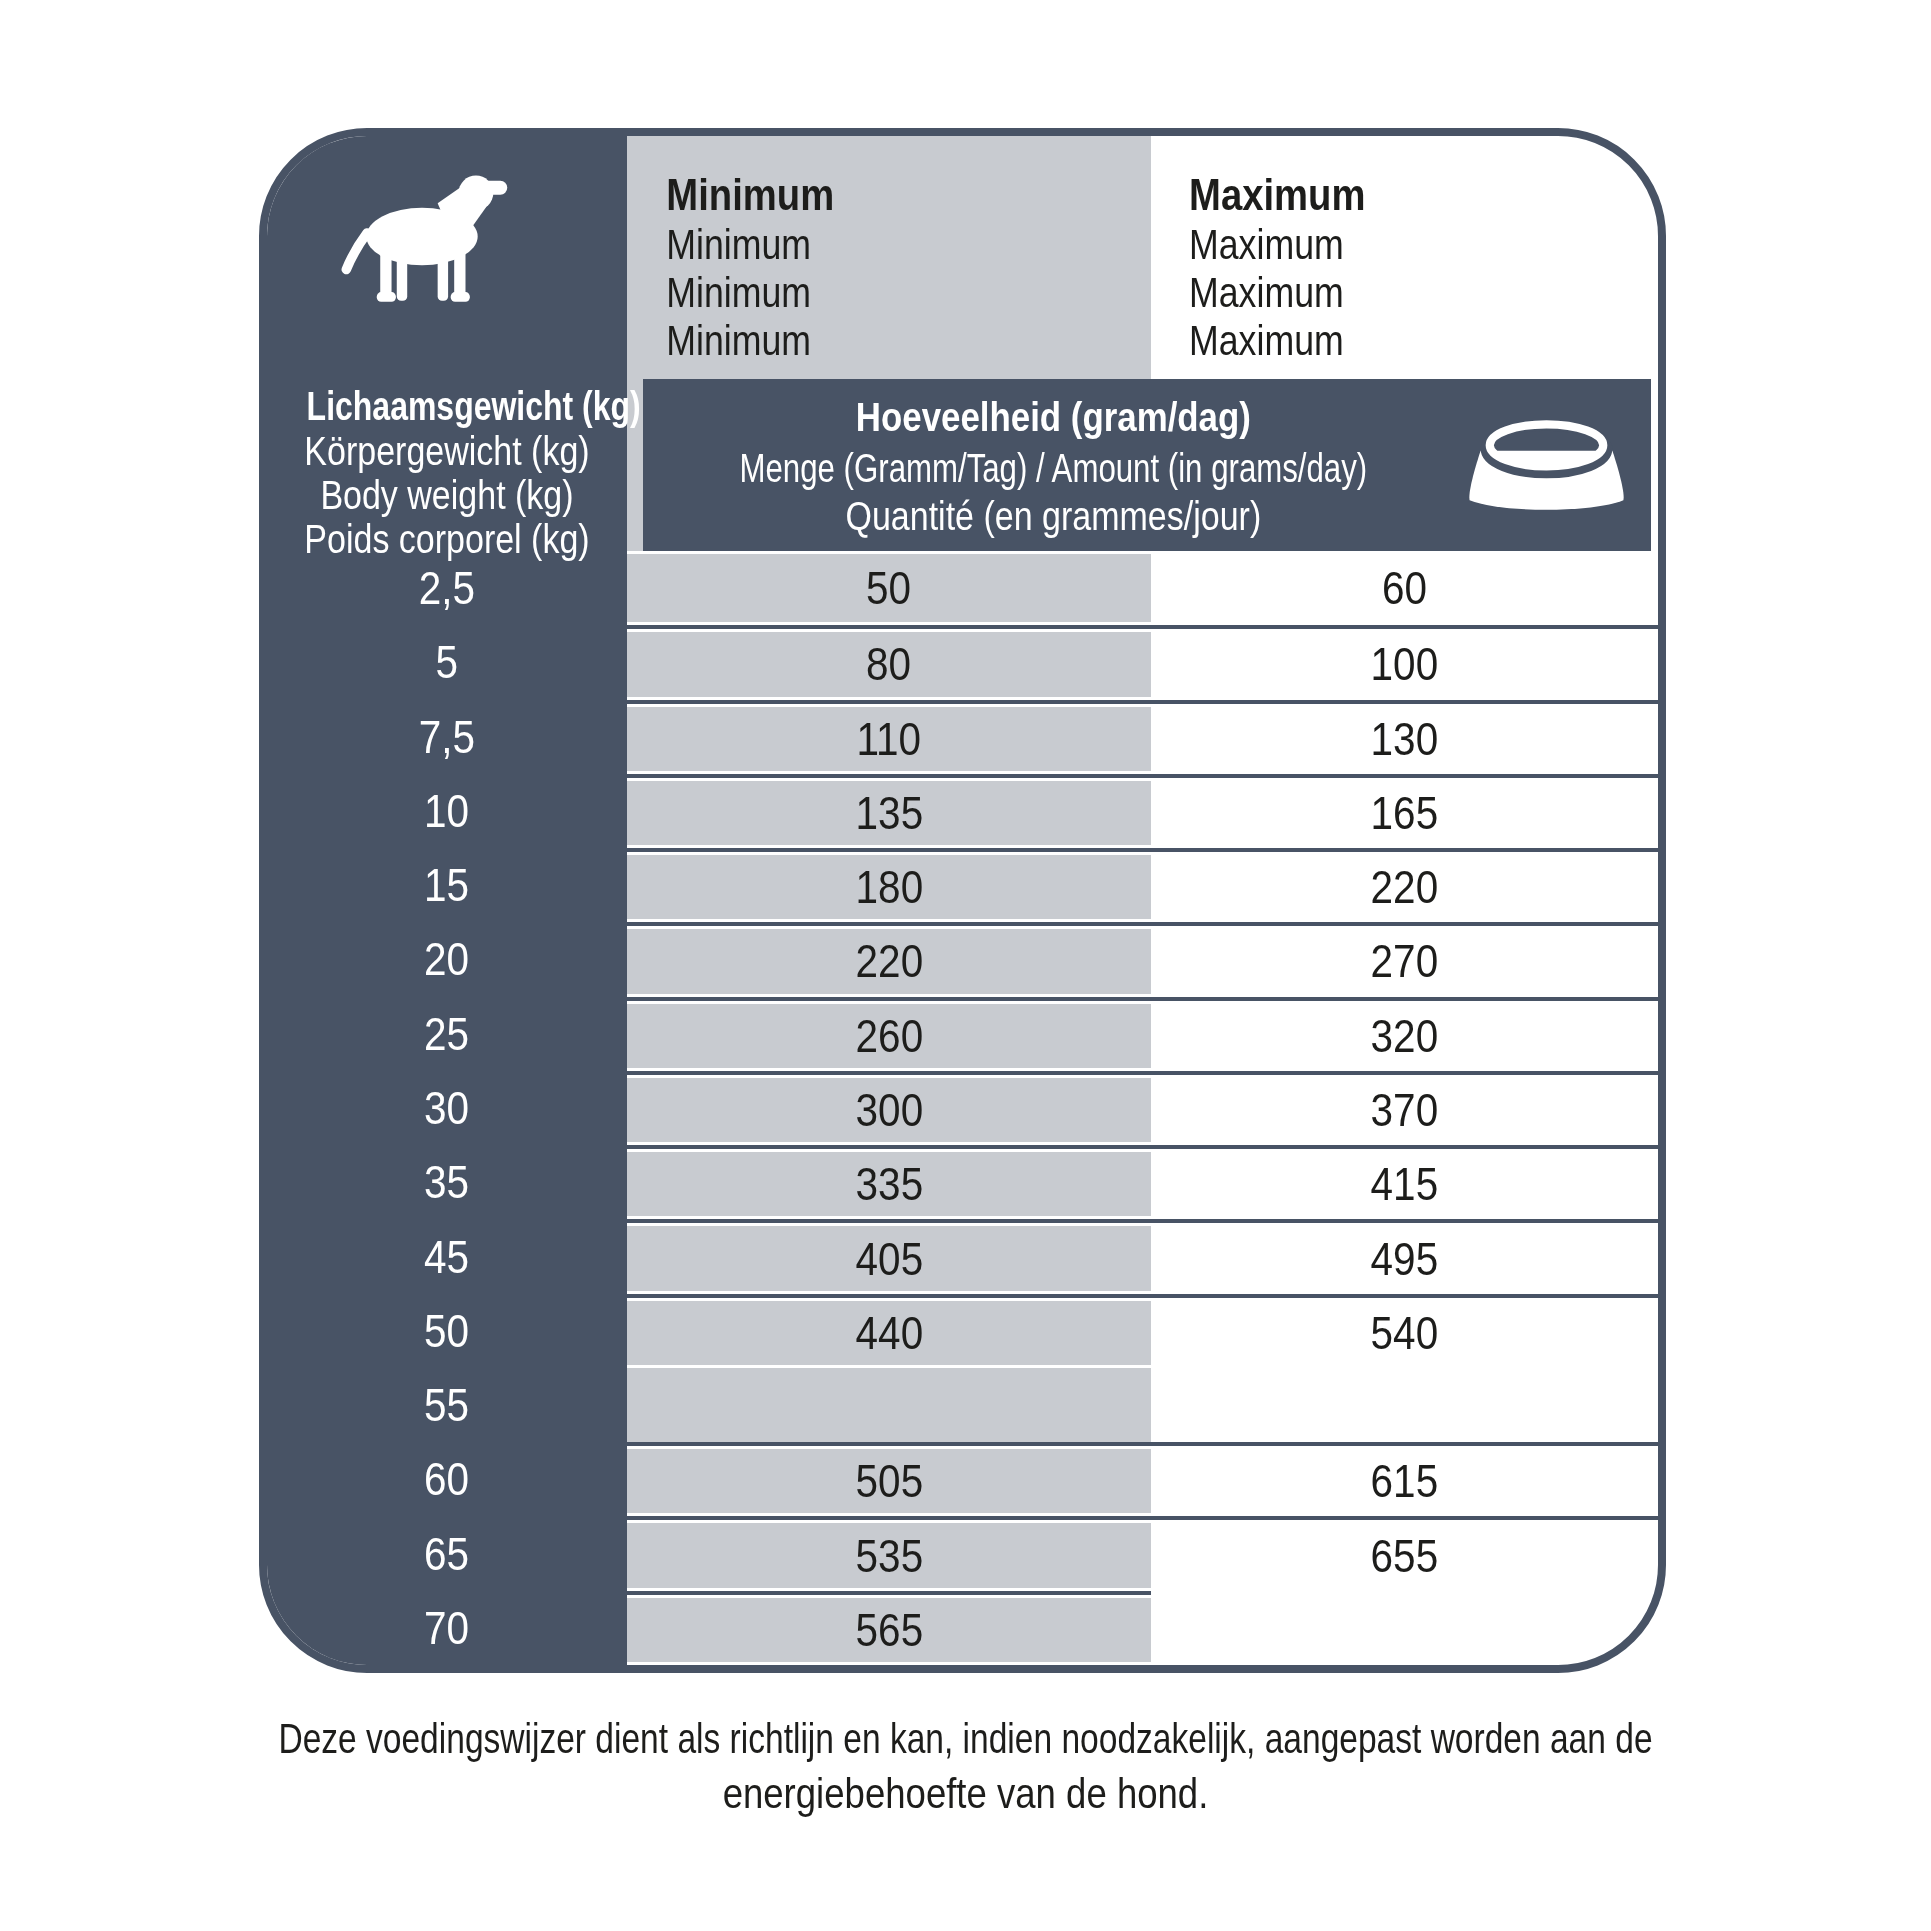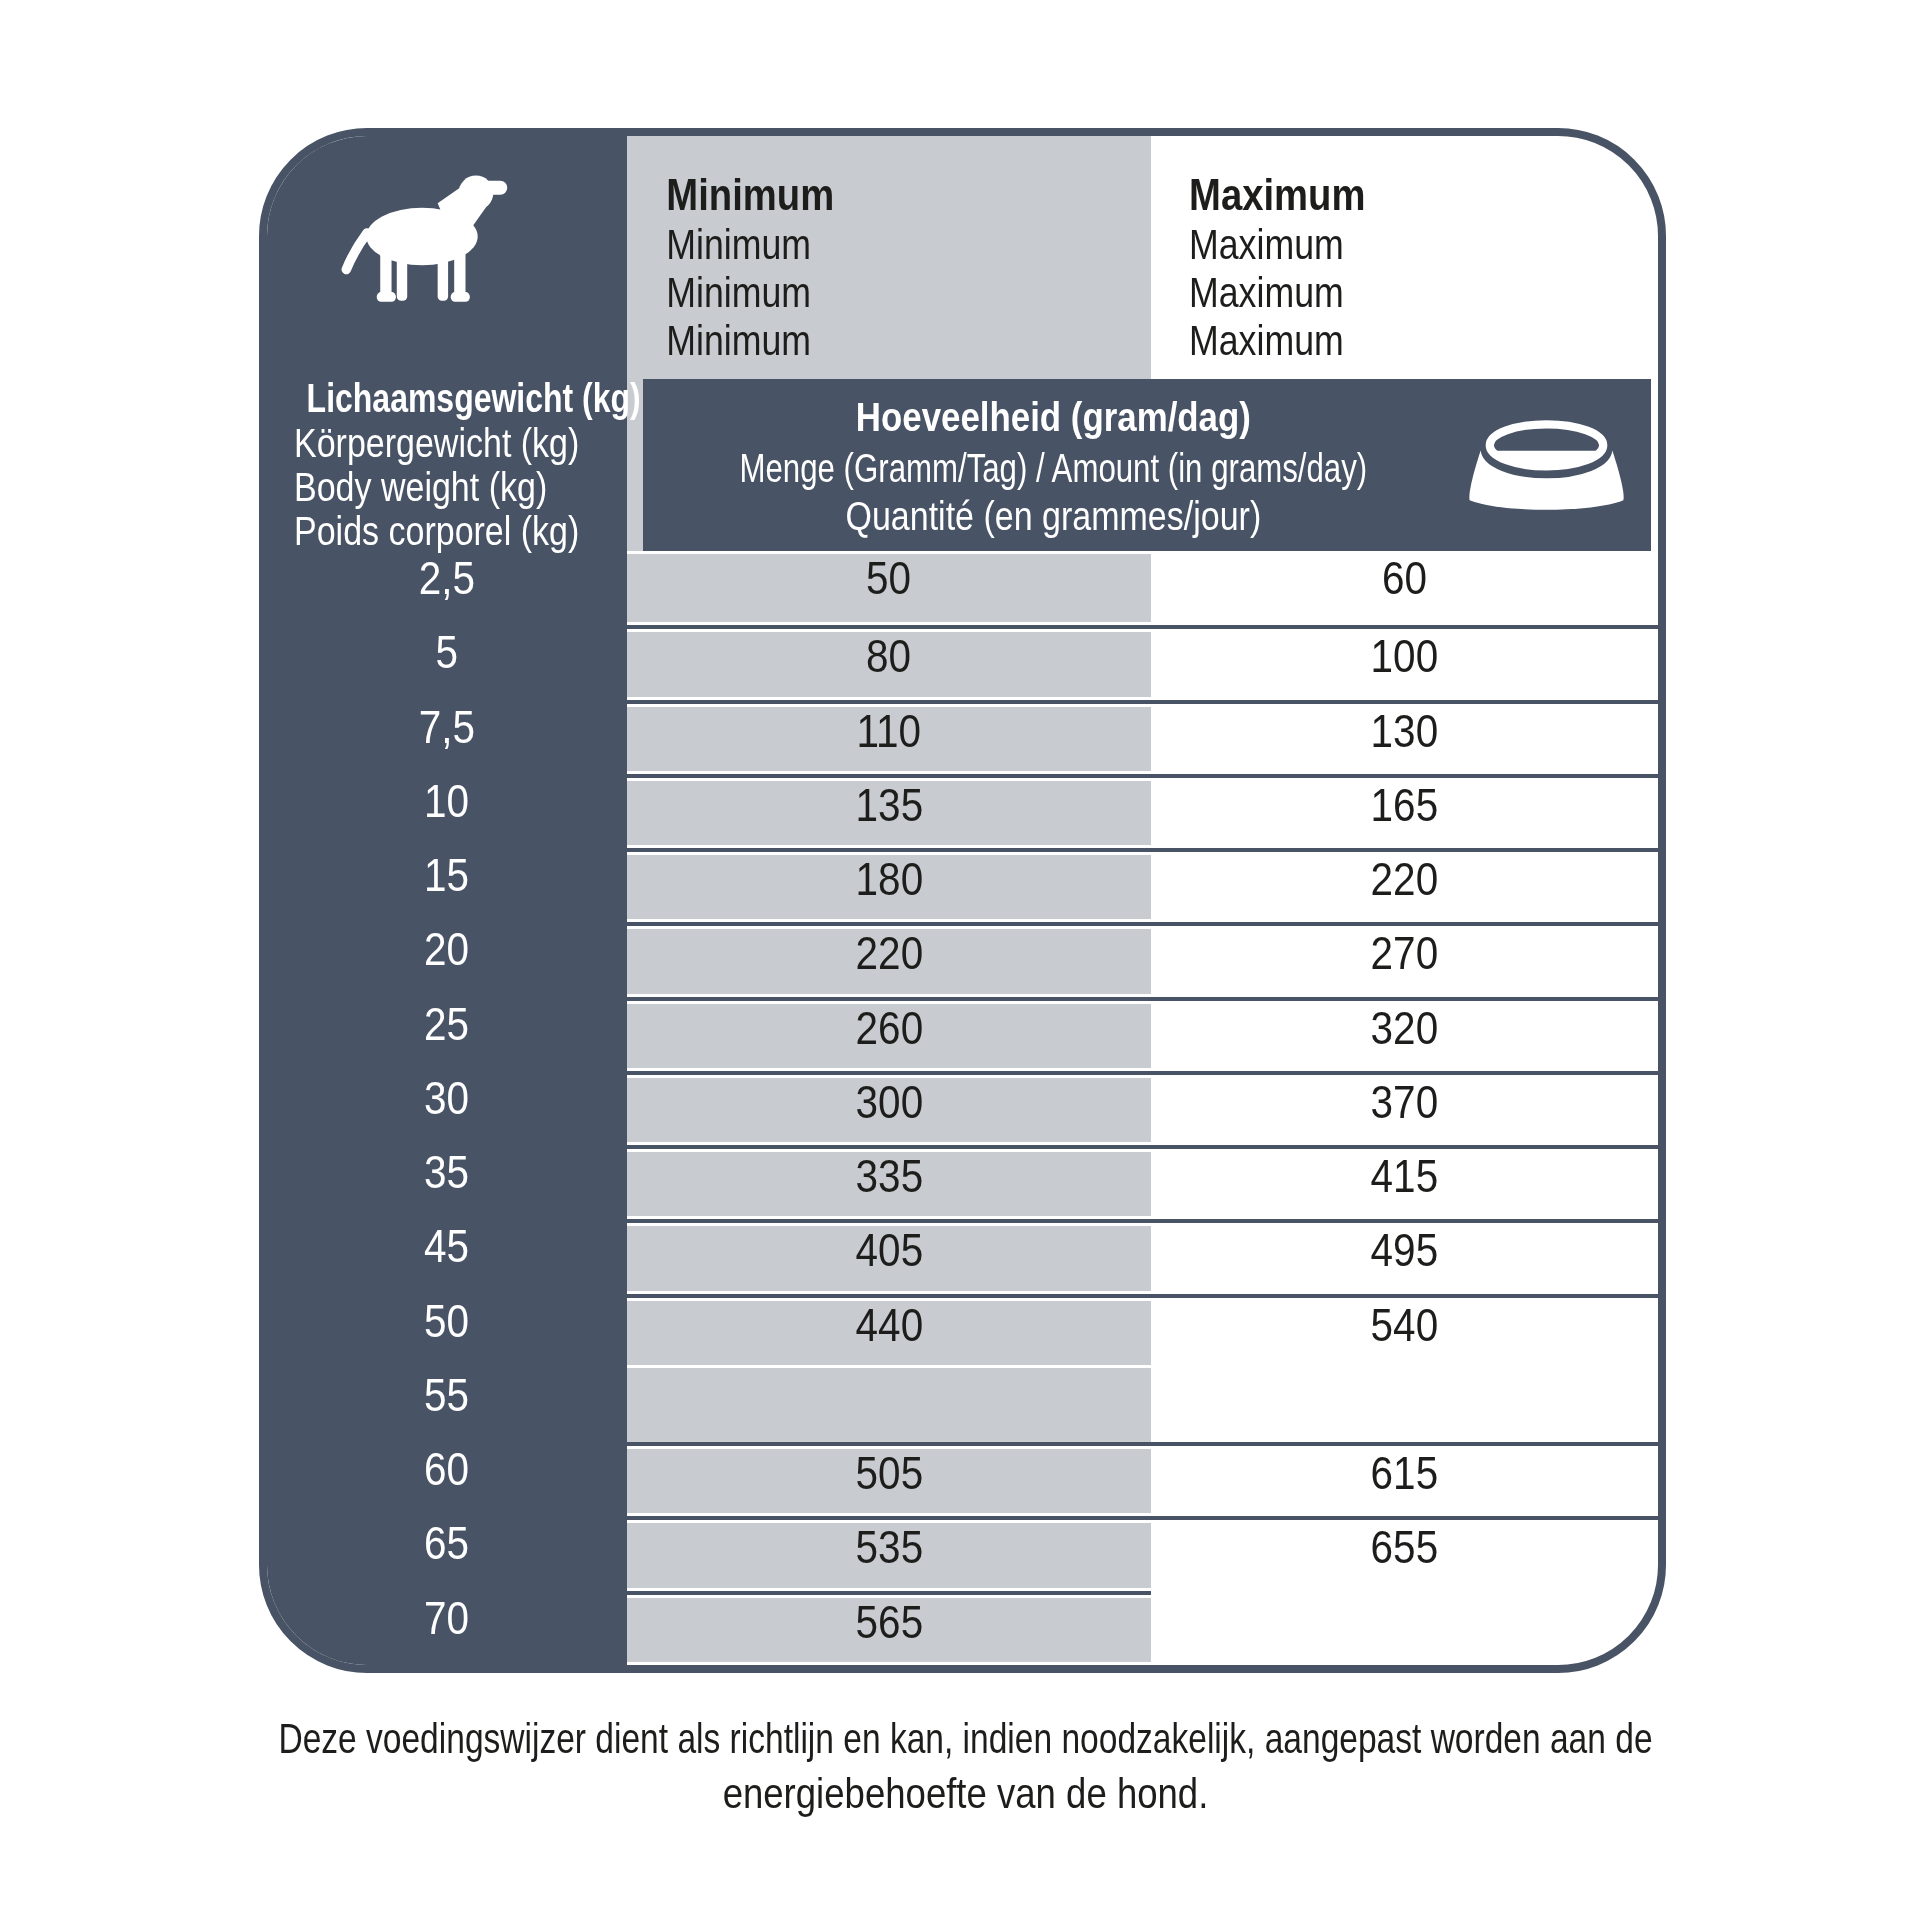--- a/index.html
+++ b/index.html
@@ -24,36 +24,36 @@
   .cond-tight{transform:scaleX(0.78);}
 
   .min-head,.max-head{position:absolute;top:33px;z-index:2;color:var(--text);}
   .min-head{left:360px;width:524px;}
   .max-head{left:884px;width:507px;}
   .head-bold{font-size:45px;font-weight:700;line-height:52px;}
   .head-line{font-size:42px;font-weight:400;line-height:48px;}
 
   .dog-icon{position:absolute;left:68px;top:27px;width:174px;height:166px;z-index:2;}
 
-  .weight-head{position:absolute;left:0;top:239px;width:360px;color:#fff;z-index:2;}
+  .weight-head{position:absolute;left:0;top:247px;width:360px;text-align:center;color:#fff;z-index:2;}
   .wh-bold{font-size:41px;font-weight:700;line-height:46px;}
   .wh-line{font-size:40px;font-weight:400;line-height:44px;}
 
   .band{
     position:absolute;left:376px;top:243px;width:1008px;height:172px;
     background:var(--slate);z-index:3;color:#ffffff;display:flex;align-items:center;
   }
   .band-text{flex:1;text-align:center;padding-left:7.7px;}
   .band-bold{font-size:41px;font-weight:700;line-height:54px;}
   .band-line{font-size:40px;font-weight:400;line-height:48px;}
   .bowl-icon{width:183px;height:108px;margin-right:106px;flex:none;}
 
   .rows{position:absolute;left:0;top:415px;width:100%;height:1114px;display:flex;flex-direction:column;z-index:2;}
   .row{flex:1 1 0;display:flex;min-height:0;}
-  .cell{display:flex;justify-content:center;}
+  .cell{display:flex;align-items:center;justify-content:center;}
   .cell-weight{width:360px;color:#fff;}
   .cell-min{width:524px;background:var(--gray);box-shadow:inset 0 2.9px 0 #fff, inset 0 -2.9px 0 #fff;}
   .cell-max{flex:1;}
   .row + .row .cell-min,
   .row + .row .cell-max{border-top:4.8px solid var(--slate);}
   .num{display:inline-block;transform:scaleX(0.88);font-size:46px;font-weight:400;white-space:nowrap;}
 
   .footer{position:absolute;left:0;top:1711px;width:1931px;text-align:center;color:var(--text);z-index:1;}
   .footer-line{font-size:43px;line-height:55px;font-weight:400;}
 </style>

